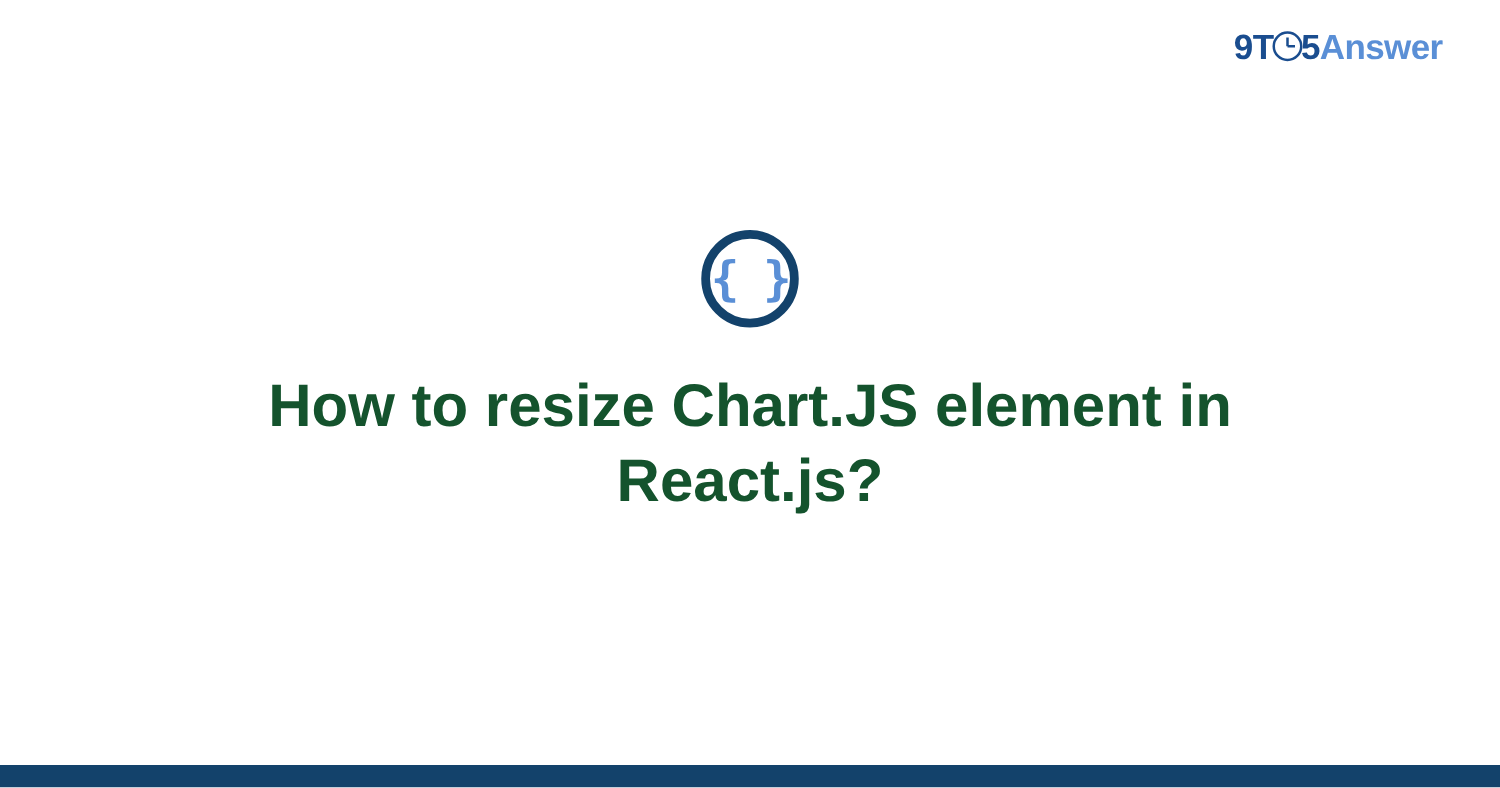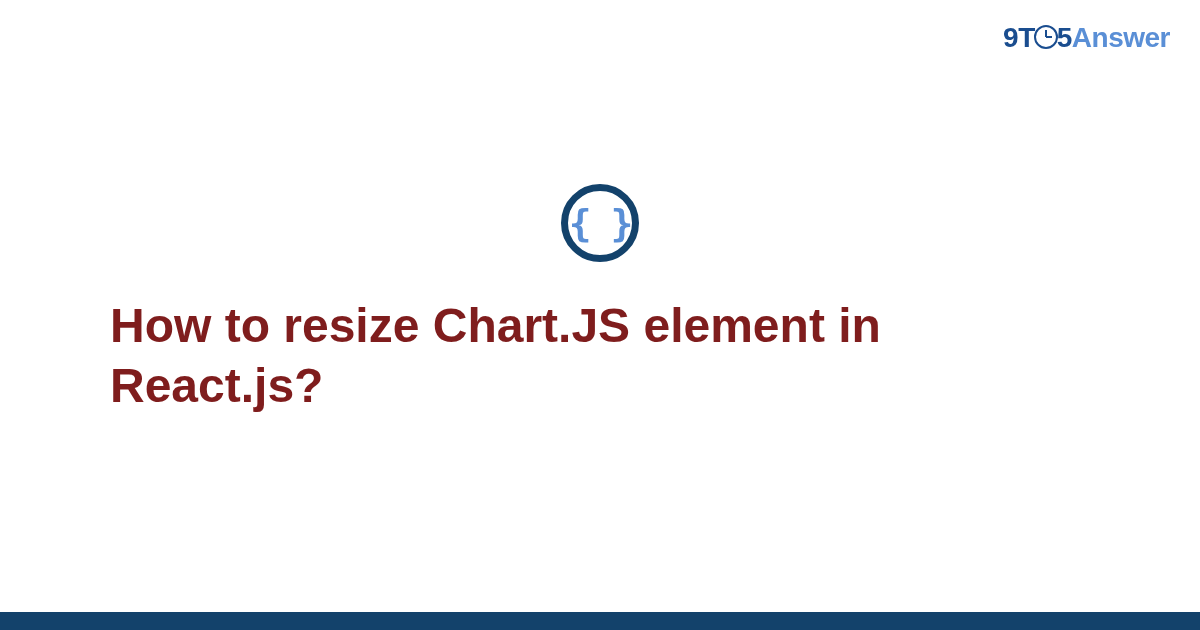--- a/index.html
+++ b/index.html
@@ -7,21 +7,21 @@
     width: 1200px;
     height: 630px;
     font-family: -apple-system, BlinkMacSystemFont, "Segoe UI", Helvetica, Arial, sans-serif;
     background: #ffffff;
     overflow: hidden;
     position: relative;
   }
   .logo {
     position: absolute;
     top: 22px;
-    right: 30px;
+    right: 46px;
     font-size: 28px;
     font-weight: 600;
     letter-spacing: -0.5px;
   }
   .logo .dark { color: #1a4d8f; }
   .logo .light { color: #5a8fd6; }
   .logo .clock {
     display: inline-flex;
     align-items: center;
     justify-content: center;
@@ -73,21 +73,22 @@
     justify-content: center;
     font-size: 38px;
     font-weight: 800;
     color: #5a8fd6;
     letter-spacing: -2px;
     font-family: Consolas, Menlo, monospace;
   }
   .title {
     font-size: 48px;
     font-weight: 700;
-    color: #7f1d1d;
+    color: #14532d;
+    text-align: center;
     line-height: 1.25;
     max-width: 980px;
   }
   .bottom-bar {
     position: absolute;
     bottom: 0;
     left: 0;
     right: 0;
     height: 18px;
     background: #13426b;

